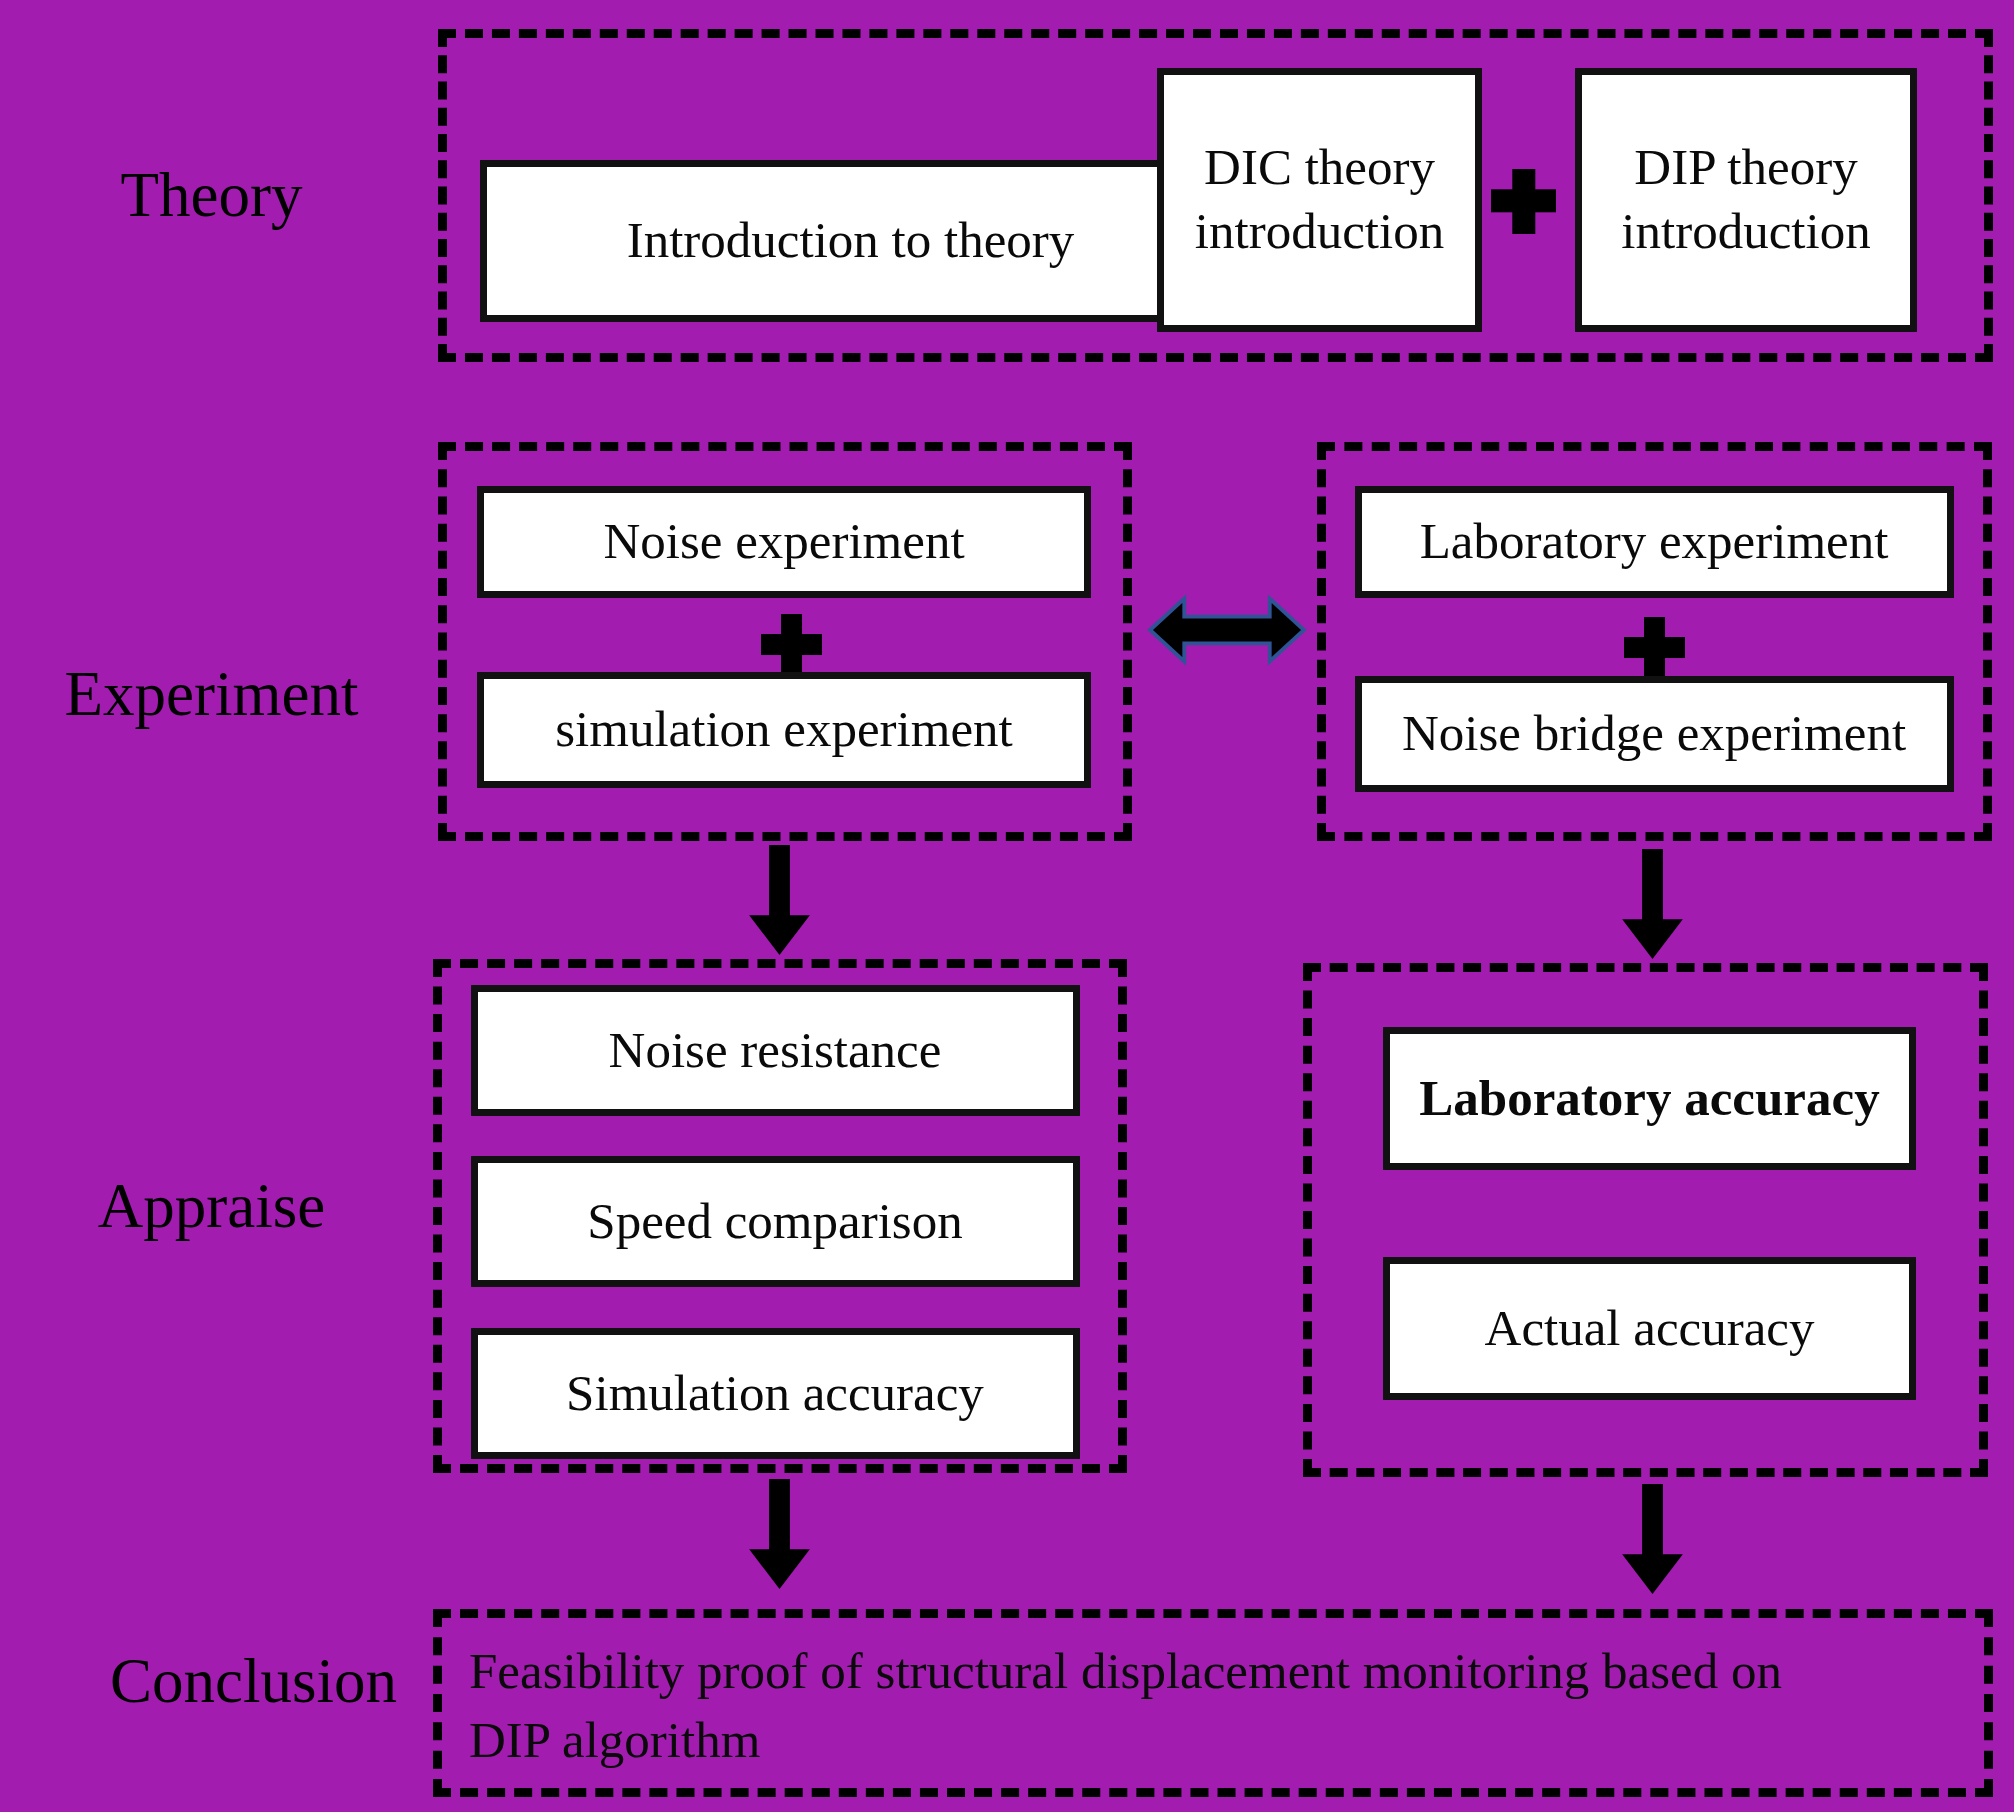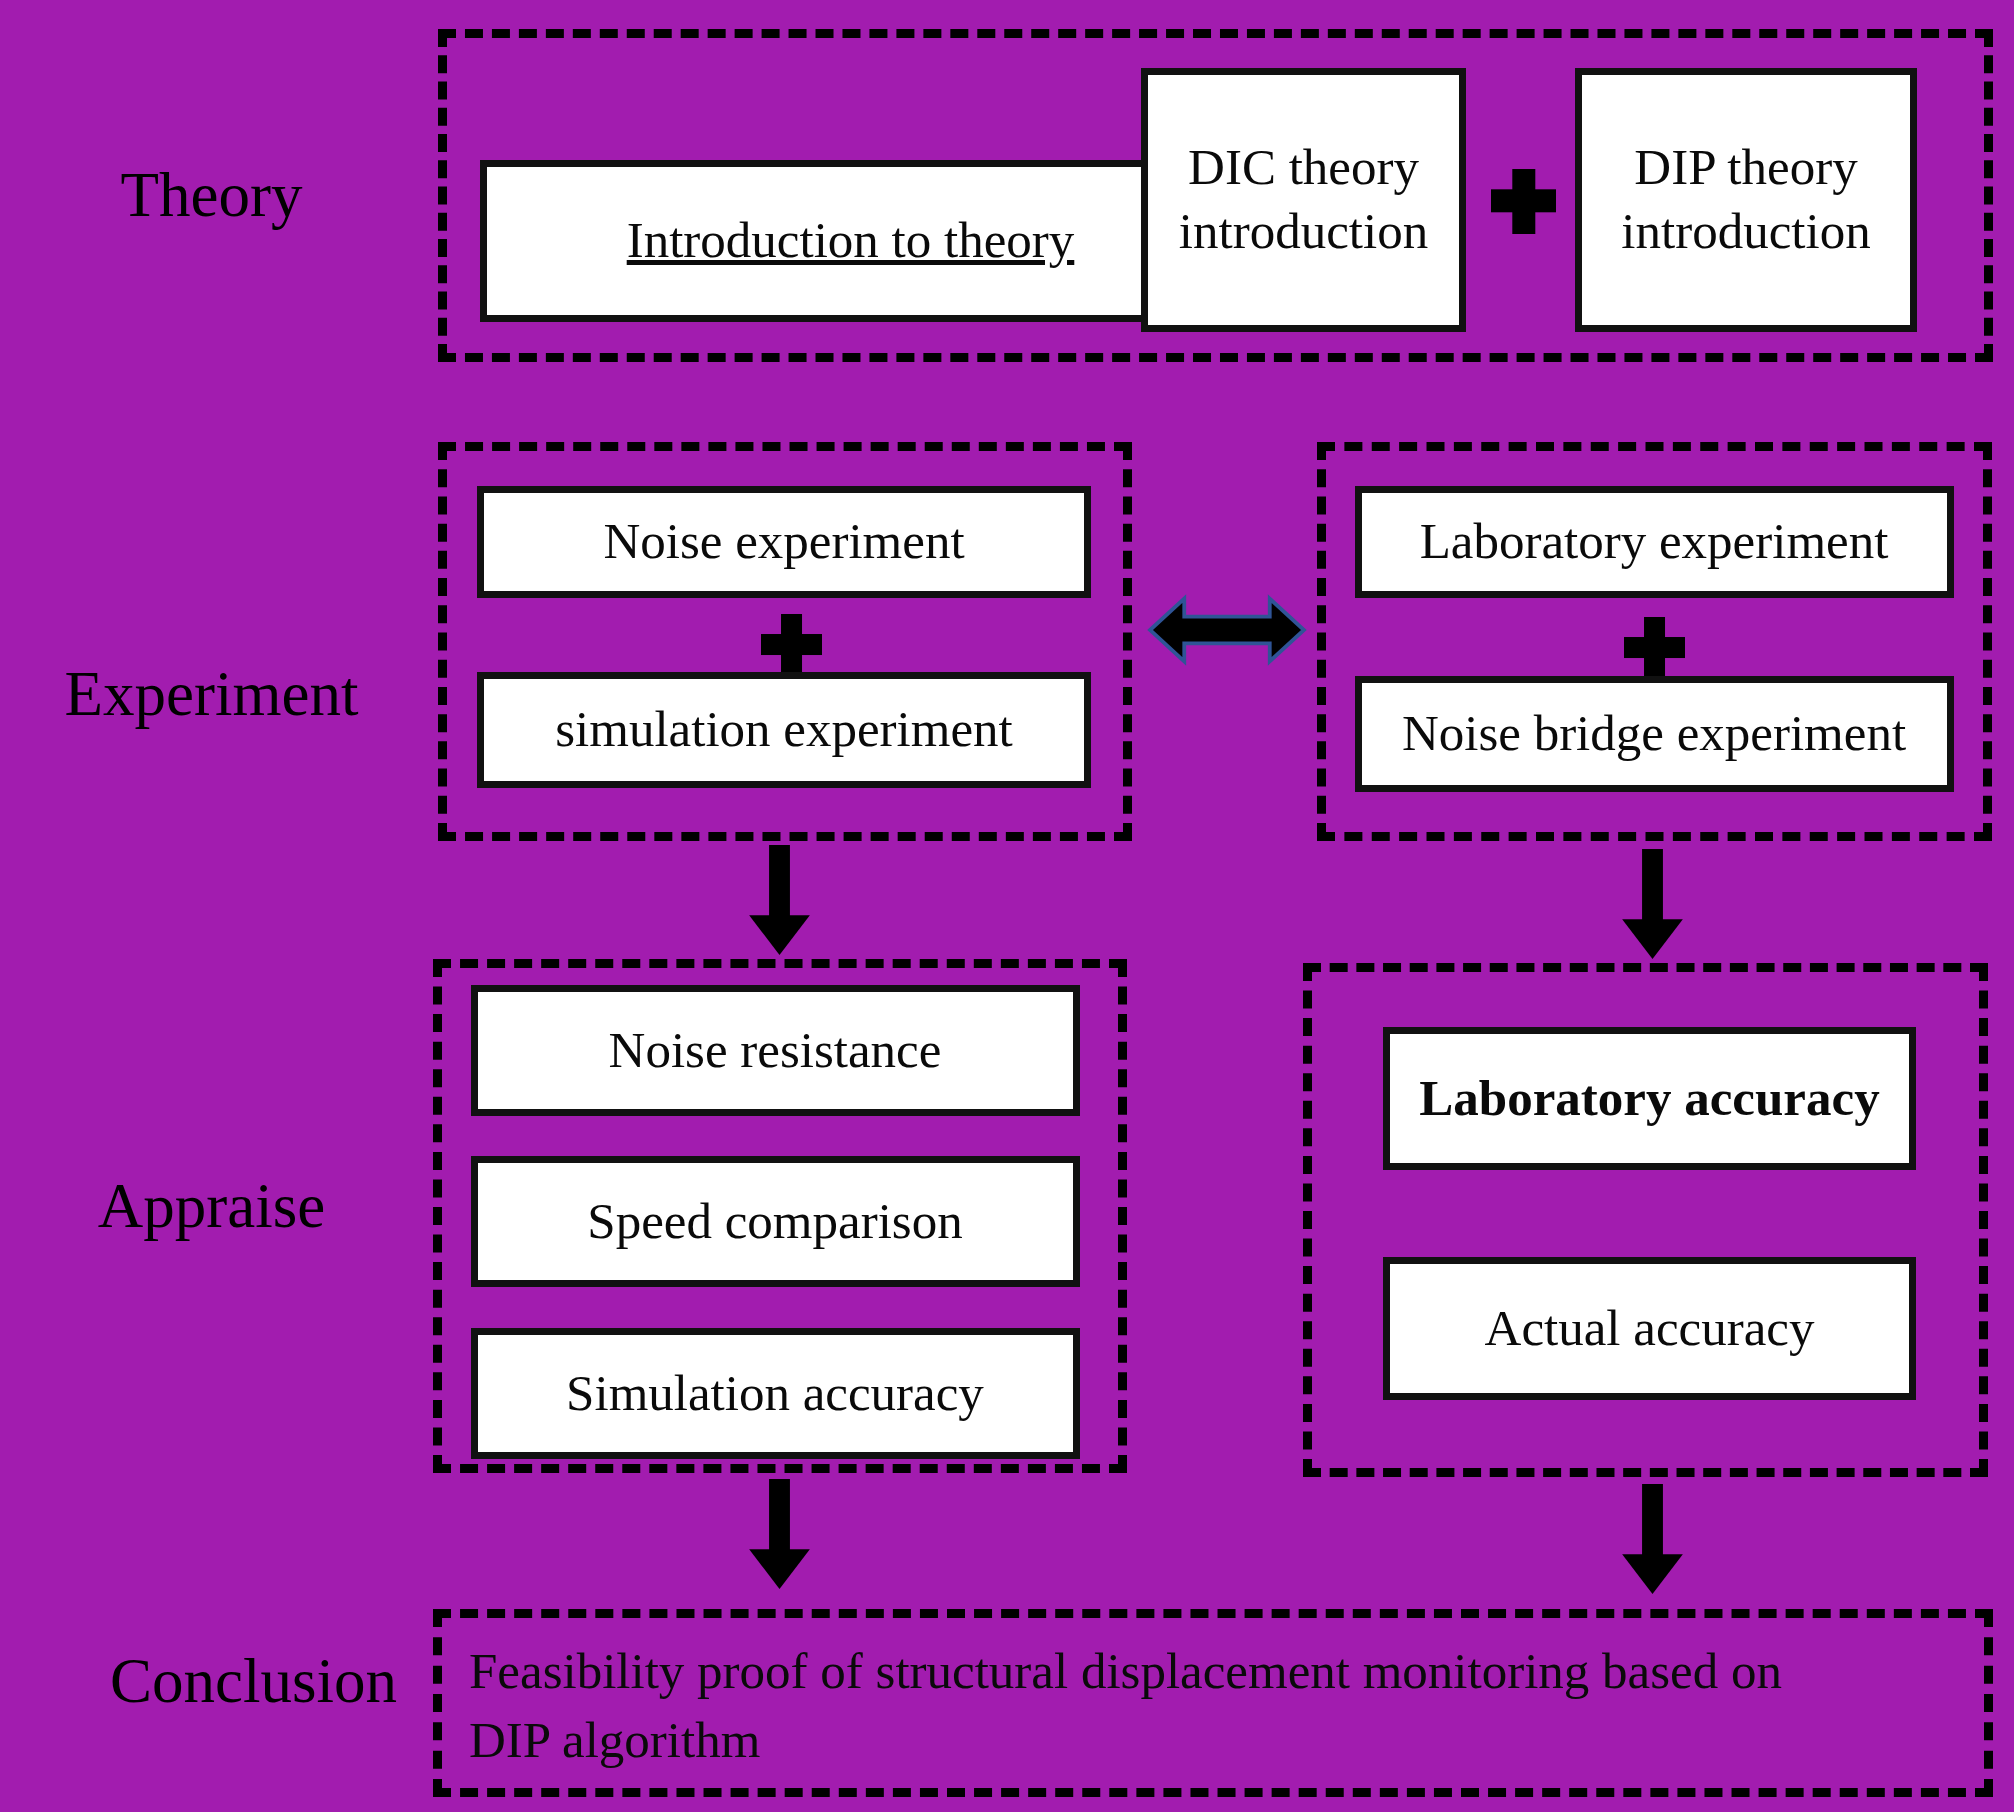--- a/index.html
+++ b/index.html
@@ -72,24 +72,24 @@
 <body>
 
 <div class="canvas">
 
   <div class="row-label" style="top:161px;">Theory</div>
   <div class="row-label" style="top:1172px;">Appraise</div>
   <div class="row-label" style="top:660px;">Experiment</div>
   <div class="row-label" style="top:1647px;padding-left:42px;">Conclusion</div>
 
   <div class="dashed-box" style="left:438px; top:28.5px; width:1555px; height:333px;">
-    <div class="solid-box" style="left:33px; top:122px; width:741px; height:162px;text-decoration:underline;">
+    <div class="solid-box" style="left:33px; top:122px; width:741px; height:162px;">
       <span>Introduction to theory</span>
     </div>
-    <div class="solid-box" style="left:694px; top:30px; width:325px; height:264px;justify-content:flex-end;">
+    <div class="solid-box" style="left:710px; top:30px; width:325px; height:264px;justify-content:flex-end;">
       <span>DIC theory introduction</span>
     </div>
     <div class="plus-icon" style="left:1044px; top:131px; width:65px; height:65px;"></div>
     <div class="solid-box" style="left:1128px; top:30px; width:342px; height:264px;">
       <span>DIP theory introduction</span>
     </div>
   </div>
 
   <div class="dashed-box" style="left:438px; top:442px; width:694px; height:399px;">
     <div class="solid-box" style="left:30px; top:35px; width:614px; height:112px;">

